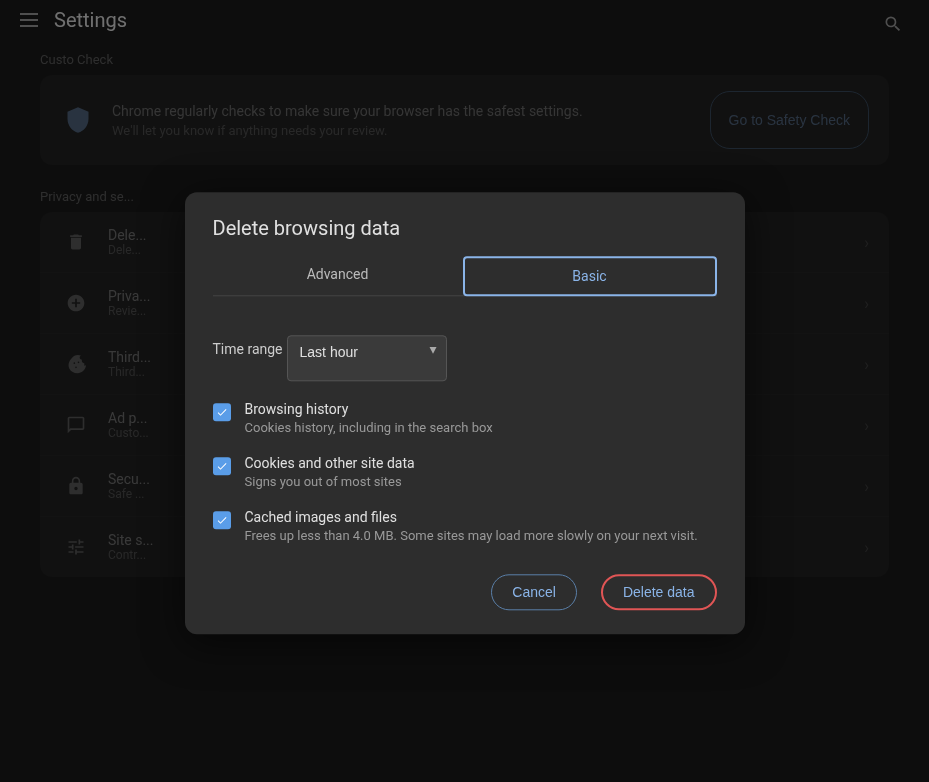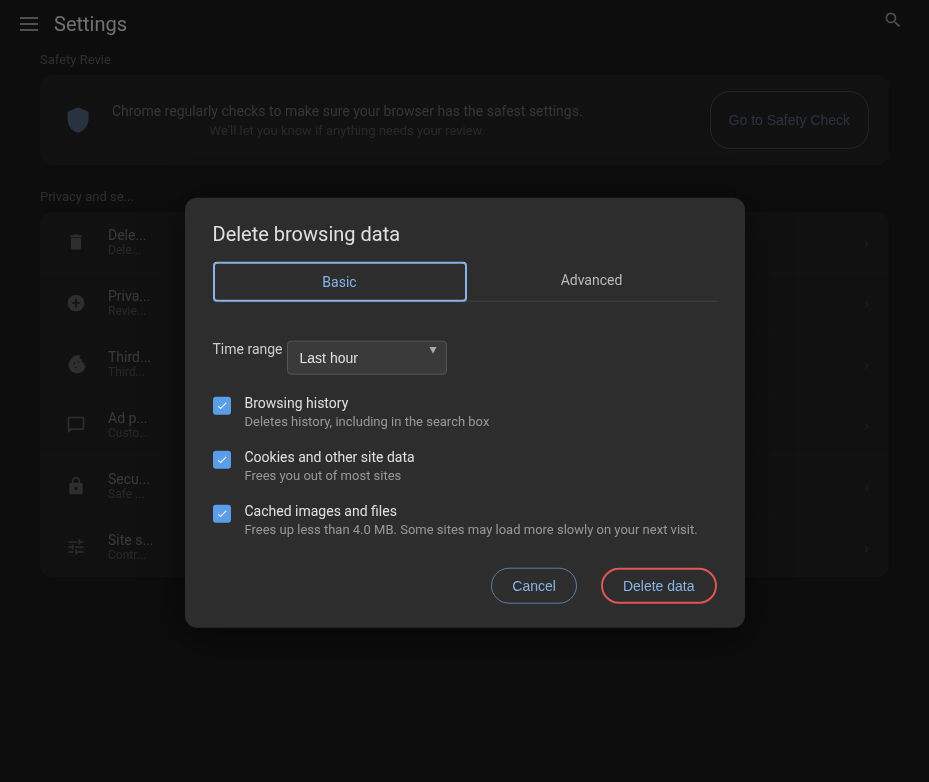--- a/index.html
+++ b/index.html
@@ -15,23 +15,23 @@
 
     
     .settings-bg {
       position: absolute;
       inset: 0;
       padding: 0;
     }
 
     .settings-header {
       display: flex;
-      align-items: flex-end;
+      align-items: flex-start;
       justify-content: space-between;
-      padding: 16px 20px;
+      padding: 8px 20px;
       height: 52px;
     }
 
     .settings-header-left {
       display: flex;
       align-items: center;
       gap: 16px;
     }
 
     .hamburger-icon {
@@ -91,21 +91,20 @@
       display: flex;
       align-items: center;
       justify-content: space-between;
       margin-bottom: 24px;
     }
 
     .safety-check-left {
       display: flex;
       align-items: center;
       gap: 16px;
-      text-align: center;
     }
 
     .shield-icon-wrap {
       width: 36px;
       height: 36px;
       display: flex;
       align-items: center;
       justify-content: center;
     }
 
@@ -252,21 +251,21 @@
     .time-range-label {
       font-size: 14px;
       color: #ccc;
       white-space: nowrap;
     }
 
     .time-range-select {
       background: #3a3a3a;
       border: 1px solid #555;
       color: #e0e0e0;
-      padding: 8px 36px 8px 12px;
+      padding: 8px 36px 20px 12px;
       border-radius: 4px;
       font-size: 14px;
       cursor: pointer;
       appearance: none;
       -webkit-appearance: none;
       position: relative;
       min-width: 160px;
       margin-top: 19px;
     }
 
@@ -376,21 +375,21 @@
     </div>
     <div class="search-icon-btn">
       <svg viewBox="0 0 24 24">
         <path d="M15.5 14h-.79l-.28-.27A6.471 6.471 0 0 0 16 9.5 6.5 6.5 0 1 0 9.5 16c1.61 0 3.09-.59 4.23-1.57l.27.28v.79l5 4.99L20.49 19l-4.99-5zm-6 0C7.01 14 5 11.99 5 9.5S7.01 5 9.5 5 14 7.01 14 9.5 11.99 14 9.5 14z"></path>
       </svg>
     </div>
   </div>
 
   <div class="settings-content">
 
-    <div class="section-label">Safety Revie</div>
+    <div class="section-label">Custo Check</div>
     <div class="safety-check-card">
       <div class="safety-check-left">
         <div class="shield-icon-wrap">
           <svg width="28" height="28" viewBox="0 0 24 24" fill="#8ab4e8">
             <path d="M12 1L3 5v6c0 5.55 3.84 10.74 9 12 5.16-1.26 9-6.45 9-12V5l-9-4z"></path>
           </svg>
         </div>
         <div class="safety-check-text">
           <h3>Chrome regularly checks to make sure your browser has the safest settings.</h3>
           <p>We'll let you know if anything needs your review.</p>
@@ -484,22 +483,22 @@
   </div>
 </div>
 
 <div class="overlay"></div>
 
 <div class="dialog">
 
   <h2 class="dialog-title">Delete browsing data</h2>
 
   <div class="dialog-tabs">
+    <div class="dialog-tab">Advanced</div>
     <div class="dialog-tab active">Basic</div>
-    <div class="dialog-tab">Advanced</div>
   </div>
 
   <div class="time-range-row">
     <span class="time-range-label">Time range</span>
     <div class="select-wrapper">
       <select class="time-range-select">
         <option>Last hour</option>
         <option>Last 24 hours</option>
         <option>Last 7 days</option>
         <option>Last 4 weeks</option>
@@ -511,35 +510,35 @@
   <div class="checkbox-item">
     <div class="checkbox-wrap">
       <div class="custom-checkbox">
         <svg viewBox="0 0 24 24">
           <path d="M9 16.17L4.83 12l-1.42 1.41L9 19 21 7l-1.41-1.41z"></path>
         </svg>
       </div>
     </div>
     <div class="checkbox-text-wrap">
       <div class="checkbox-title">Browsing history</div>
-      <div class="checkbox-desc">Deletes history, including in the search box</div>
+      <div class="checkbox-desc">Cookies history, including in the search box</div>
     </div>
   </div>
 
   <div class="checkbox-item">
     <div class="checkbox-wrap">
       <div class="custom-checkbox">
         <svg viewBox="0 0 24 24">
           <path d="M9 16.17L4.83 12l-1.42 1.41L9 19 21 7l-1.41-1.41z"></path>
         </svg>
       </div>
     </div>
     <div class="checkbox-text-wrap">
       <div class="checkbox-title">Cookies and other site data</div>
-      <div class="checkbox-desc">Frees you out of most sites</div>
+      <div class="checkbox-desc">Signs you out of most sites</div>
     </div>
   </div>
 
   <div class="checkbox-item">
     <div class="checkbox-wrap">
       <div class="custom-checkbox">
         <svg viewBox="0 0 24 24">
           <path d="M9 16.17L4.83 12l-1.42 1.41L9 19 21 7l-1.41-1.41z"></path>
         </svg>
       </div>

